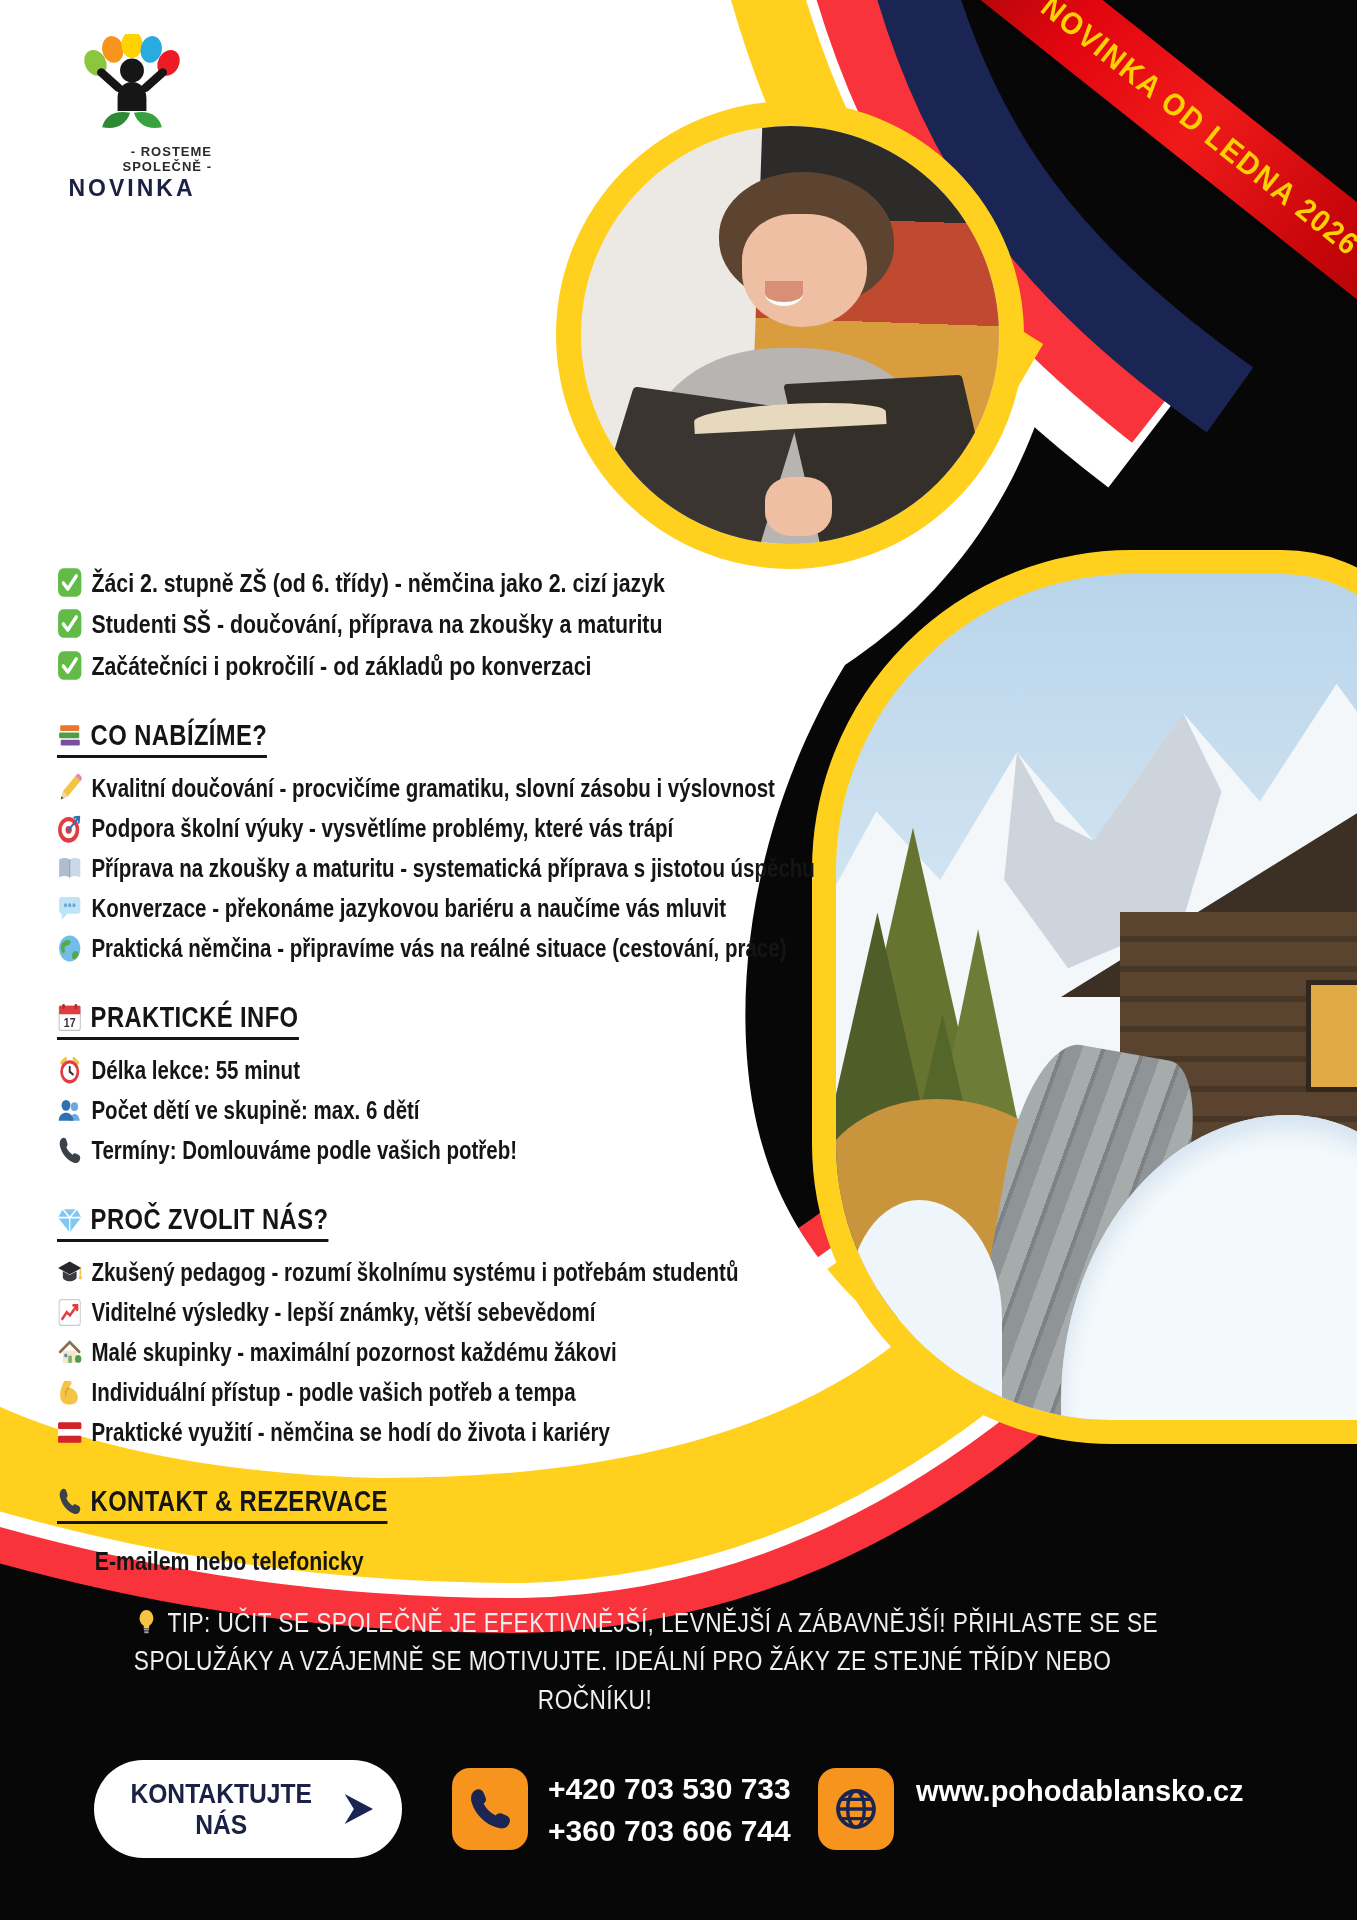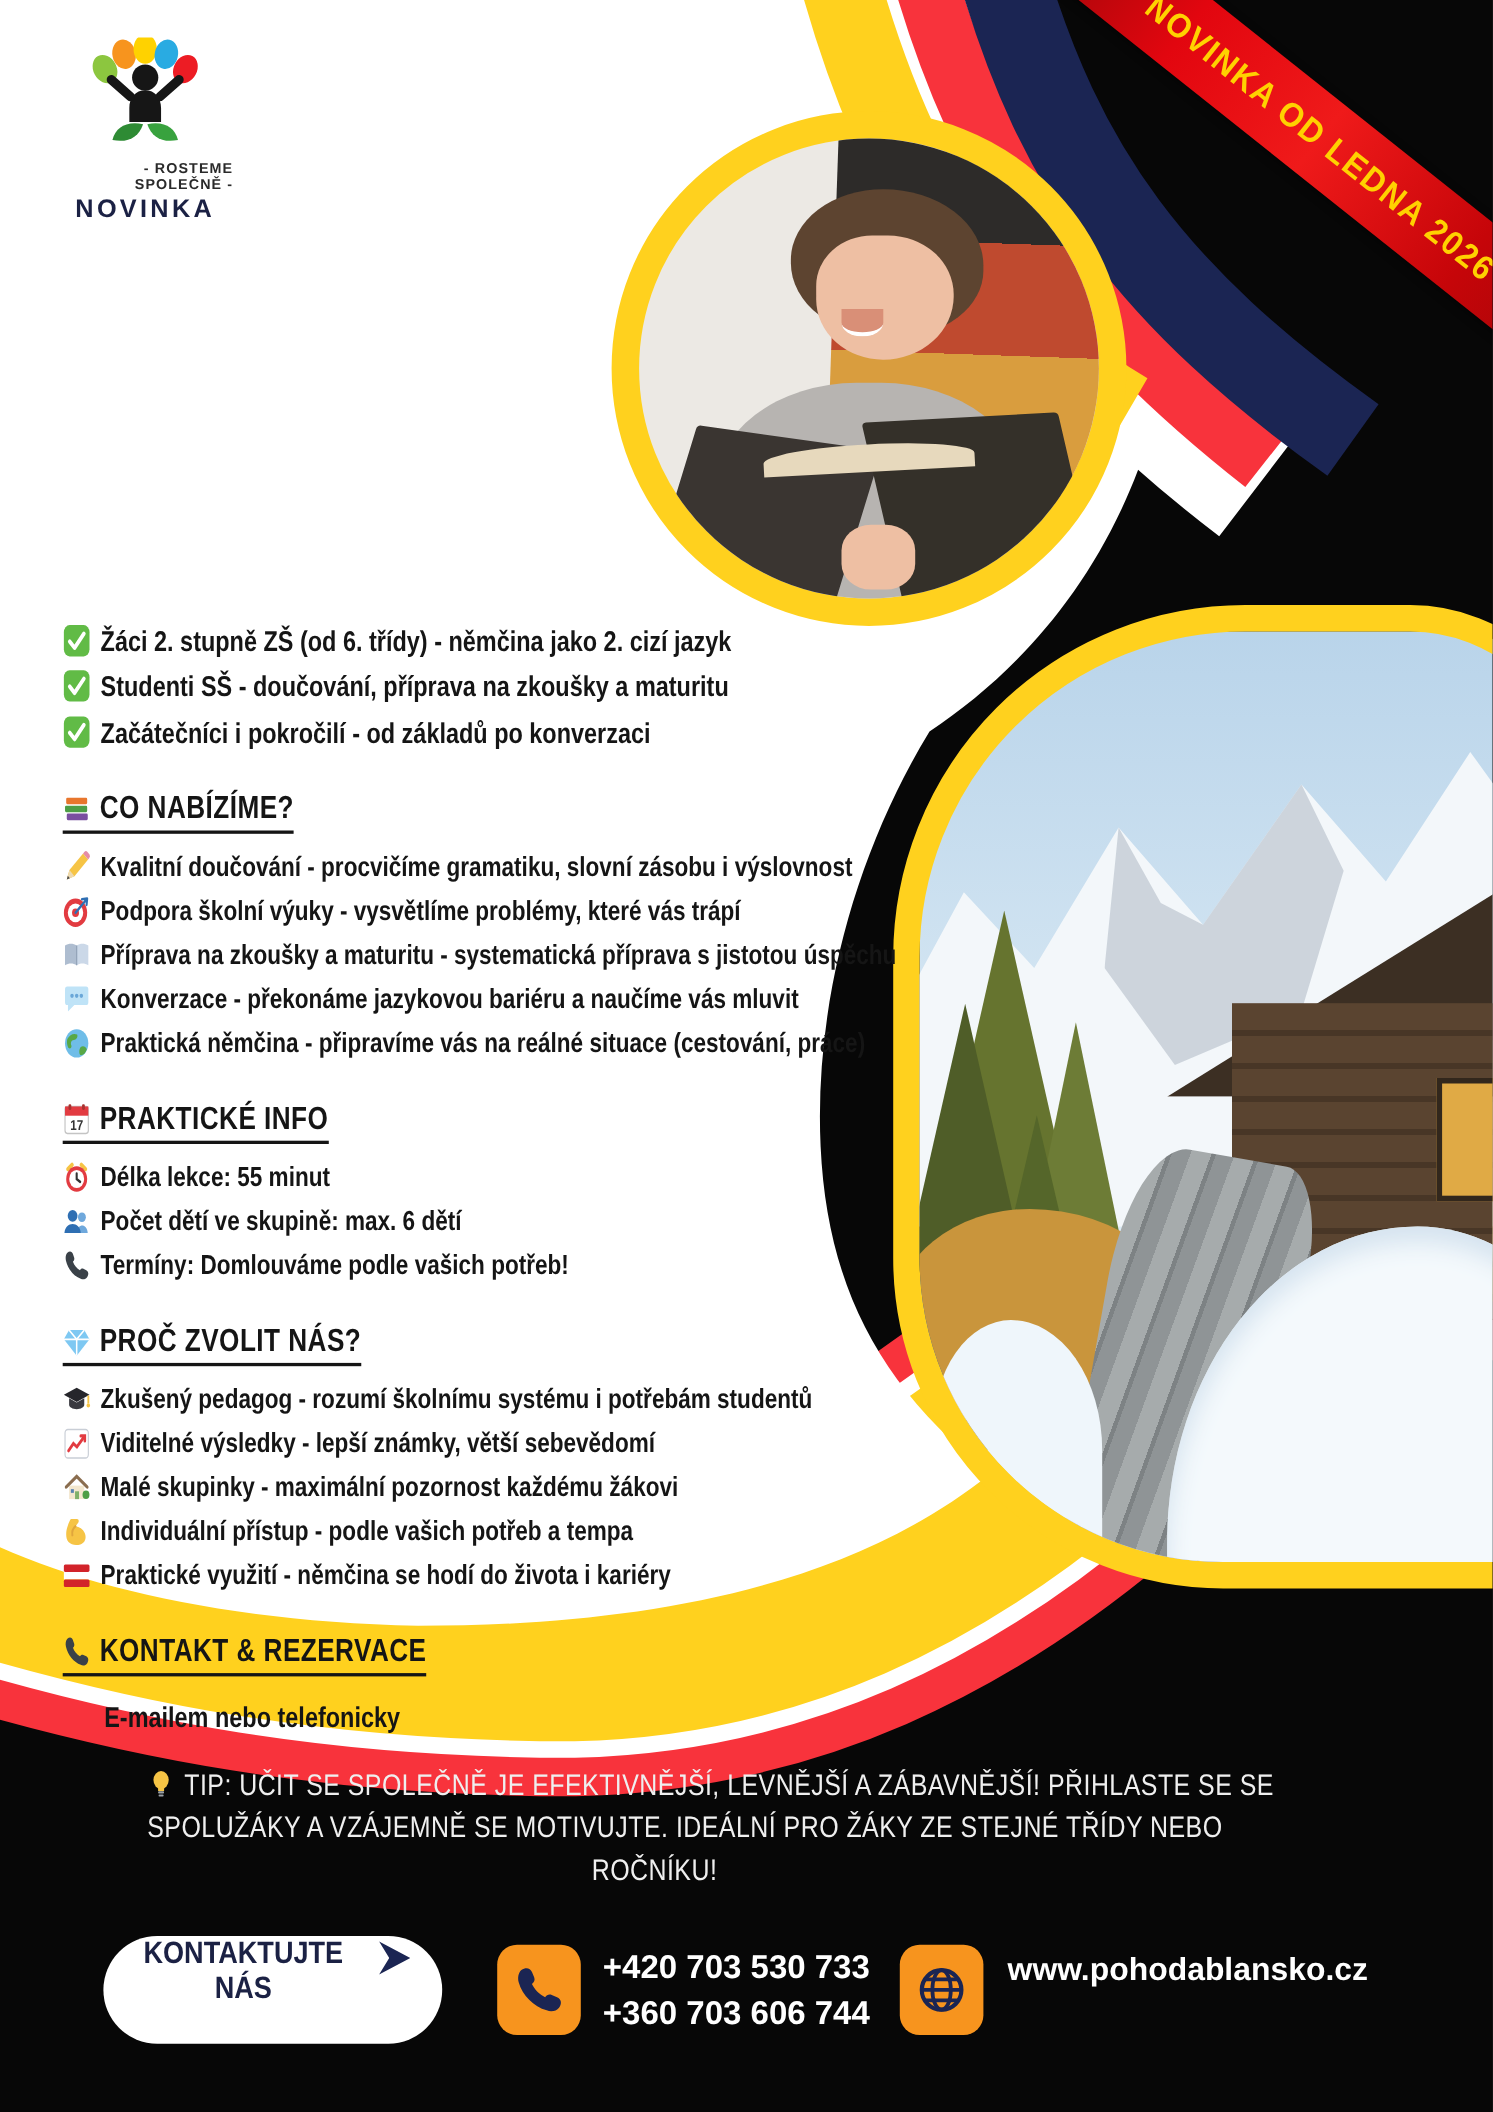--- a/index.html
+++ b/index.html
@@ -91,21 +91,21 @@
 
   
   .tip{position:absolute;left:0;top:1604px;width:1098px;z-index:30;text-align:center;color:#efefef;margin-left:46px;}
   .tip .line{font-size:27px;letter-spacing:.5px;line-height:1.42;white-space:nowrap;
              transform:scaleX(.84);transform-origin:50% 50%;}
   .tip .bulb{display:inline-block;width:30px;height:30px;vertical-align:-5px;margin-right:10px;}
   .tip .bulb svg{width:100%;height:100%;}
 
   
   .cta{position:absolute;left:94px;top:1760px;width:308px;height:98px;background:#fff;z-index:30;
-       border-radius:60px;display:flex;align-items:flex-start;justify-content:center;gap:14px;cursor:pointer;}
+       border-radius:60px;display:flex;align-items:center;justify-content:center;gap:14px;cursor:pointer;}
   .cta .cta-txt{color:#1b2144;font-size:28px;font-weight:800;text-align:center;line-height:1.12;
                 transform:scaleX(.88);}
   .cta .arr{width:40px;height:40px;}
   .sq{position:absolute;width:76px;height:82px;background:#f7941e;border-radius:18px;z-index:30;
       display:flex;align-items:center;justify-content:center;}
   .sq svg{width:48px;height:48px;}
   .sq-phone{left:452px;top:1768px;}
   .sq-globe{left:818px;top:1768px;}
   .phones{position:absolute;left:548px;top:1768px;z-index:30;color:#fff;font-size:30px;font-weight:700;line-height:1.4;}
   .webs{position:absolute;left:916px;top:1770px;z-index:30;color:#fff;font-size:29px;font-weight:700;line-height:1.45;}

